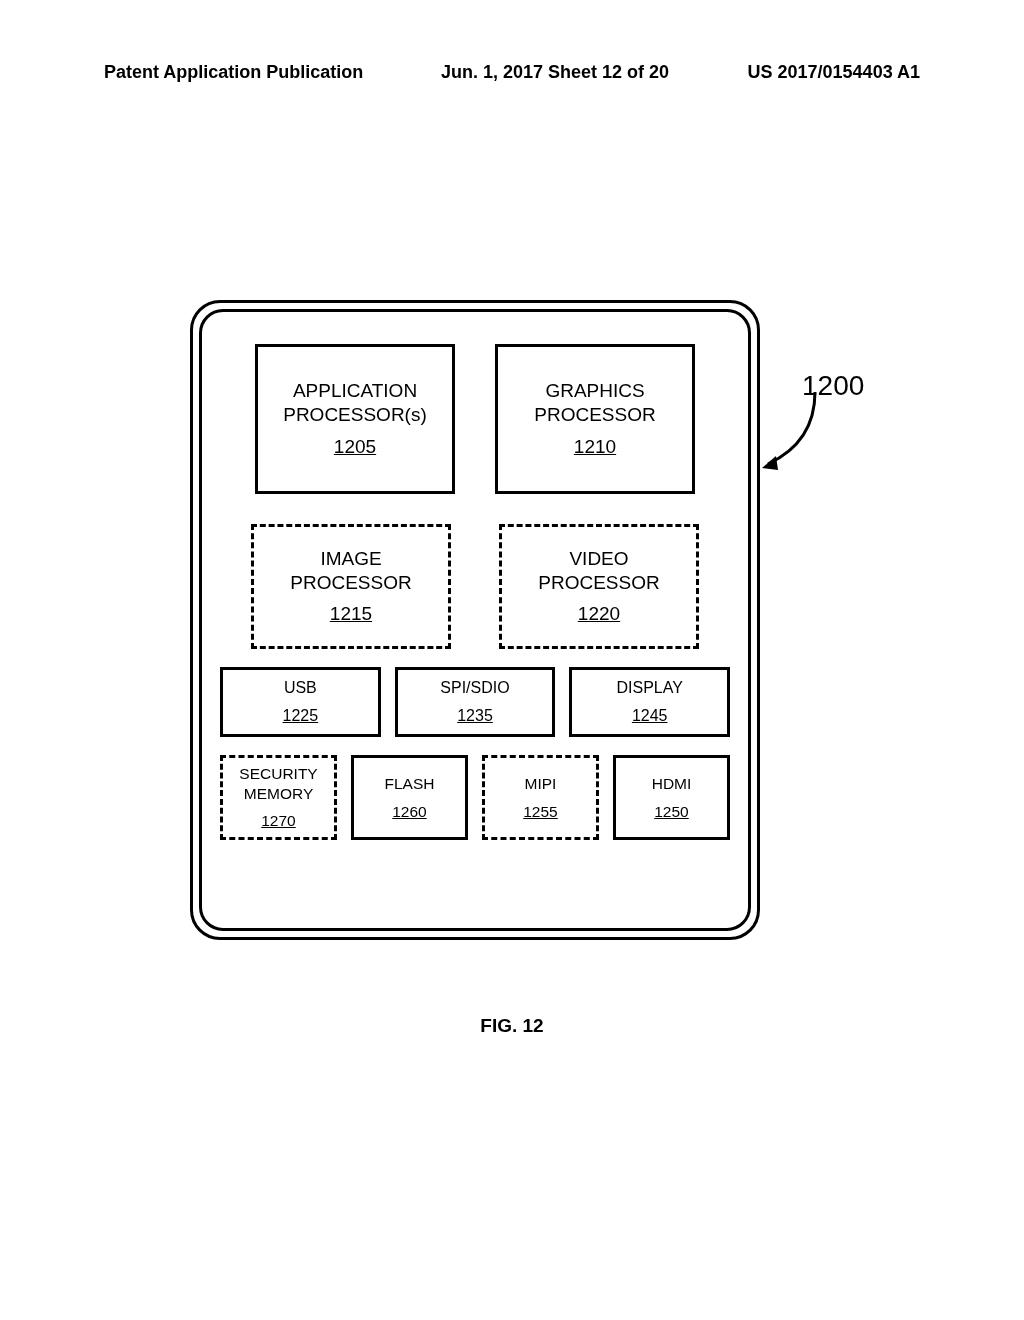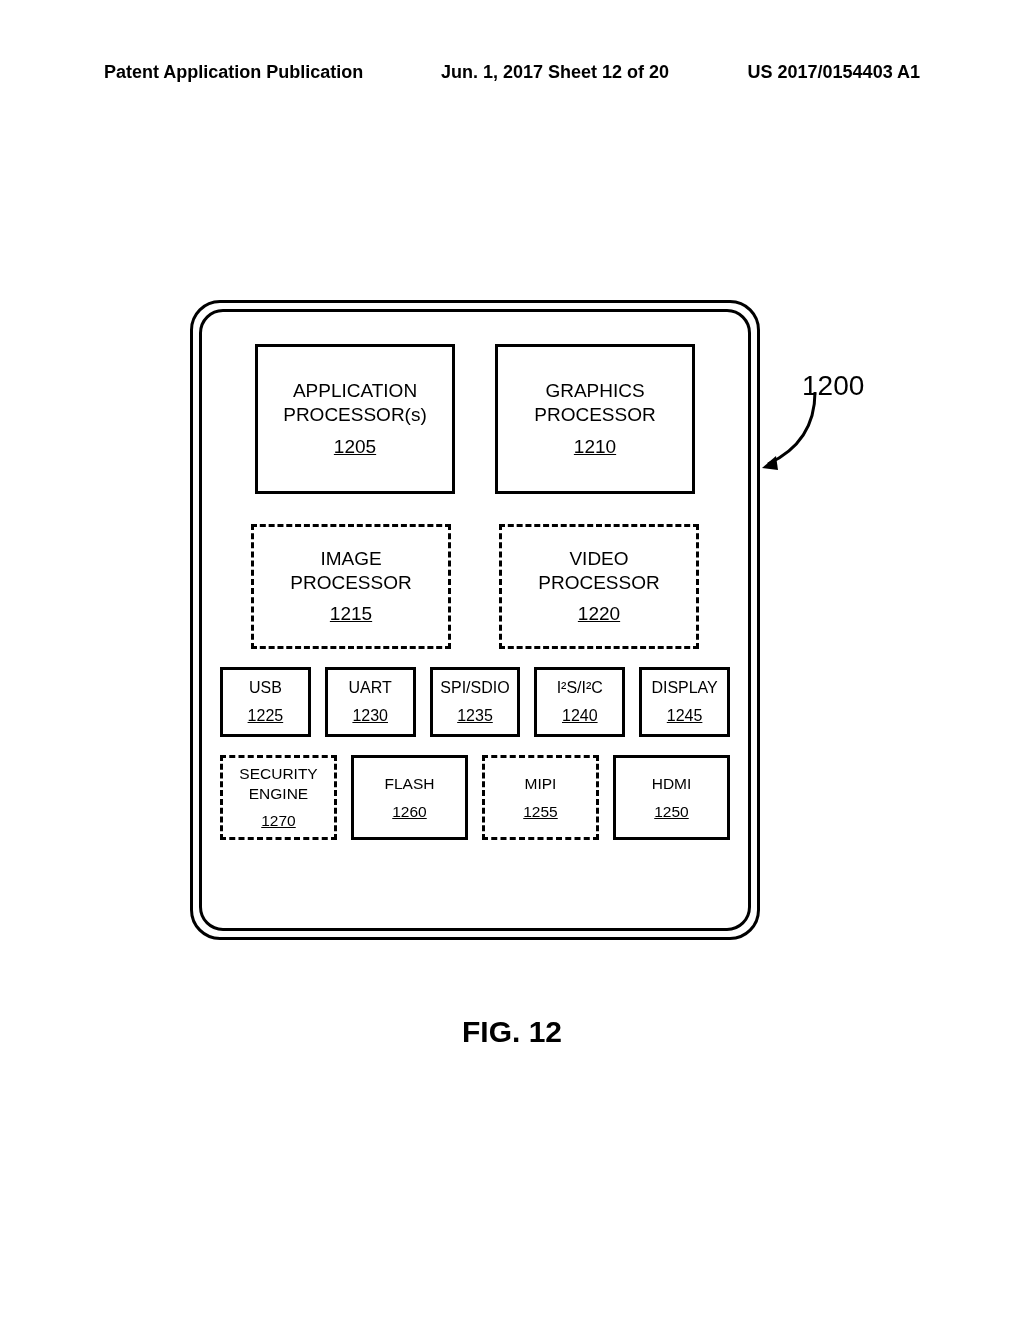--- a/index.html
+++ b/index.html
@@ -83,21 +83,21 @@
       position: absolute;
       top: 70px;
       left: 612px;
       font-size: 28px;
     }
     .fig-caption {
       position: absolute;
       top: 1015px;
       width: 100%;
       text-align: center;
-      font-size: 30px;
+      font-size: 19px;
       font-weight: bold;
     }
   </style>
 </head>
 <body>
 
 <div class="header">
   <div class="header-left">Patent Application Publication</div>
   <div class="header-mid">Jun. 1, 2017  Sheet 12 of 20</div>
   <div class="header-right">US 2017/0154403 A1</div>
@@ -132,41 +132,33 @@
         <span class="ref">1220</span>
       </div>
     </div>
 
     <div class="row small">
       <div class="block solid small-blk">
         <span>USB</span>
         <span class="ref">1225</span>
       </div>
       <div class="block solid small-blk">
-        <span>UART</span>
-        <span class="ref">1230</span>
-      </div>
-      <div class="block solid small-blk">
         <span>SPI/SDIO</span>
         <span class="ref">1235</span>
-      </div>
-      <div class="block solid small-blk">
-        <span>I²S/I²C</span>
-        <span class="ref">1240</span>
       </div>
       <div class="block solid small-blk">
         <span>DISPLAY</span>
         <span class="ref">1245</span>
       </div>
     </div>
 
     <div class="row small">
       <div class="block dashed small-blk2">
         <span>SECURITY</span>
-        <span>ENGINE</span>
+        <span>MEMORY</span>
         <span class="ref">1270</span>
       </div>
       <div class="block solid small-blk2">
         <span>FLASH</span>
         <span class="ref">1260</span>
       </div>
       <div class="block dashed small-blk2">
         <span>MIPI</span>
         <span class="ref">1255</span>
       </div>

